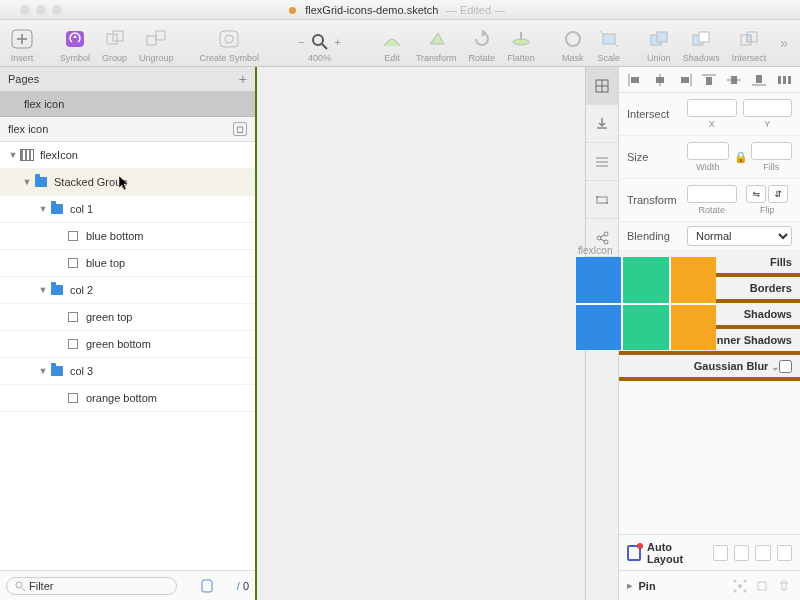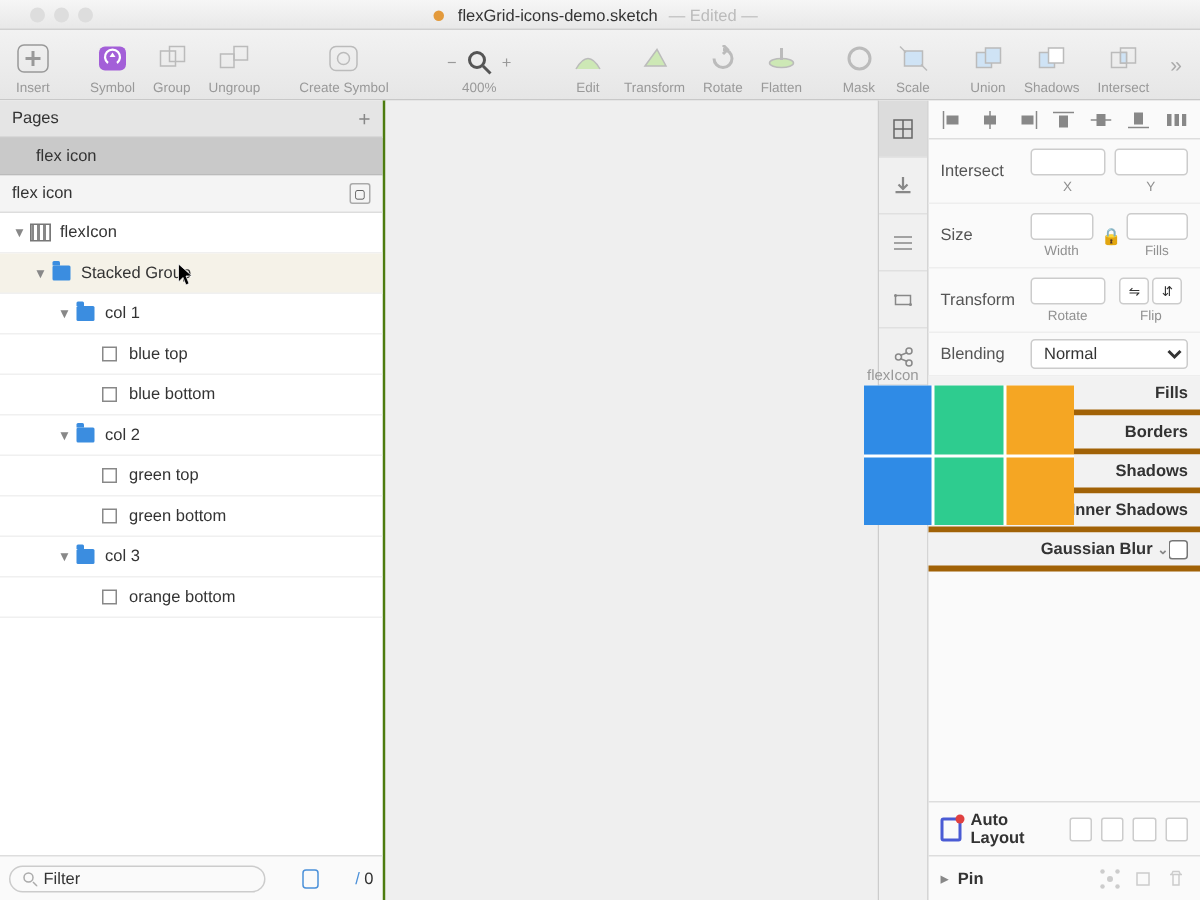--- a/index.html
+++ b/index.html
@@ -281,28 +281,28 @@
           <span class="layer-ico">
             <div class="group-ico"></div>
           </span>
           <span>col 1</span>
         </div>
         <div class="trow p3">
           <span class="disc"></span>
           <span class="layer-ico">
             <div class="rect-ico"></div>
           </span>
-          <span>blue top</span>
+          <span>blue bottom</span>
         </div>
         <div class="trow p3">
           <span class="disc"></span>
           <span class="layer-ico">
             <div class="rect-ico"></div>
           </span>
-          <span>blue bottom</span>
+          <span>blue top</span>
         </div>
         <div class="trow p2">
           <span class="disc">▼</span>
           <span class="layer-ico">
             <div class="group-ico"></div>
           </span>
           <span>col 2</span>
         </div>
         <div class="trow p3">
           <span class="disc"></span>

